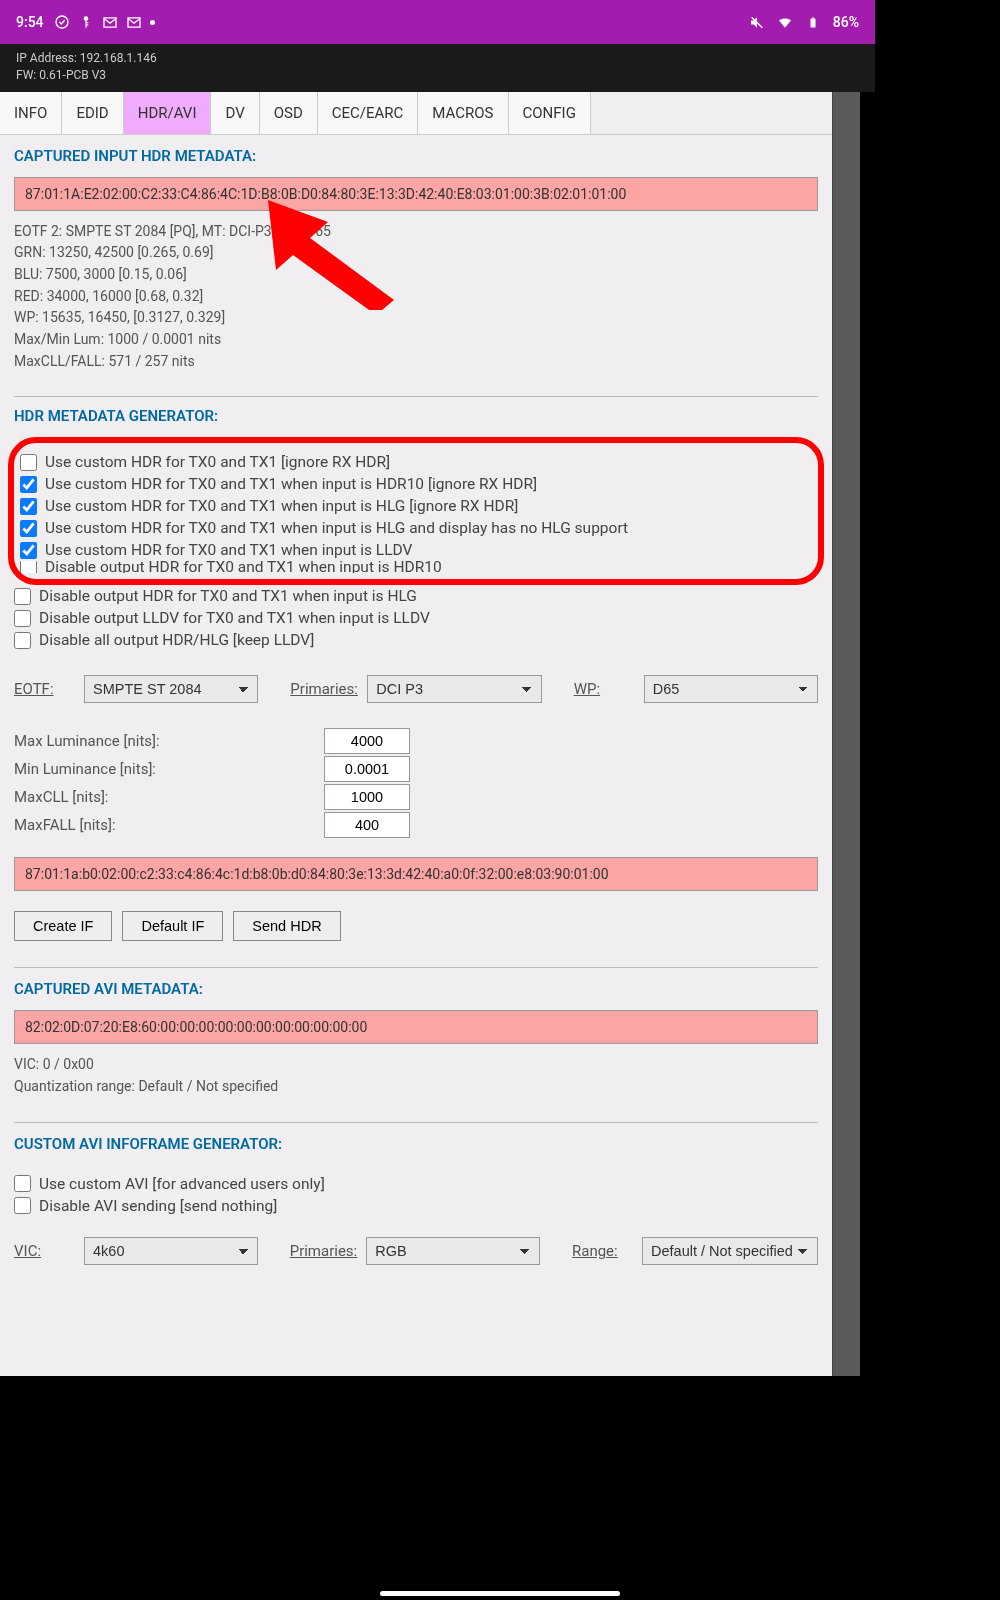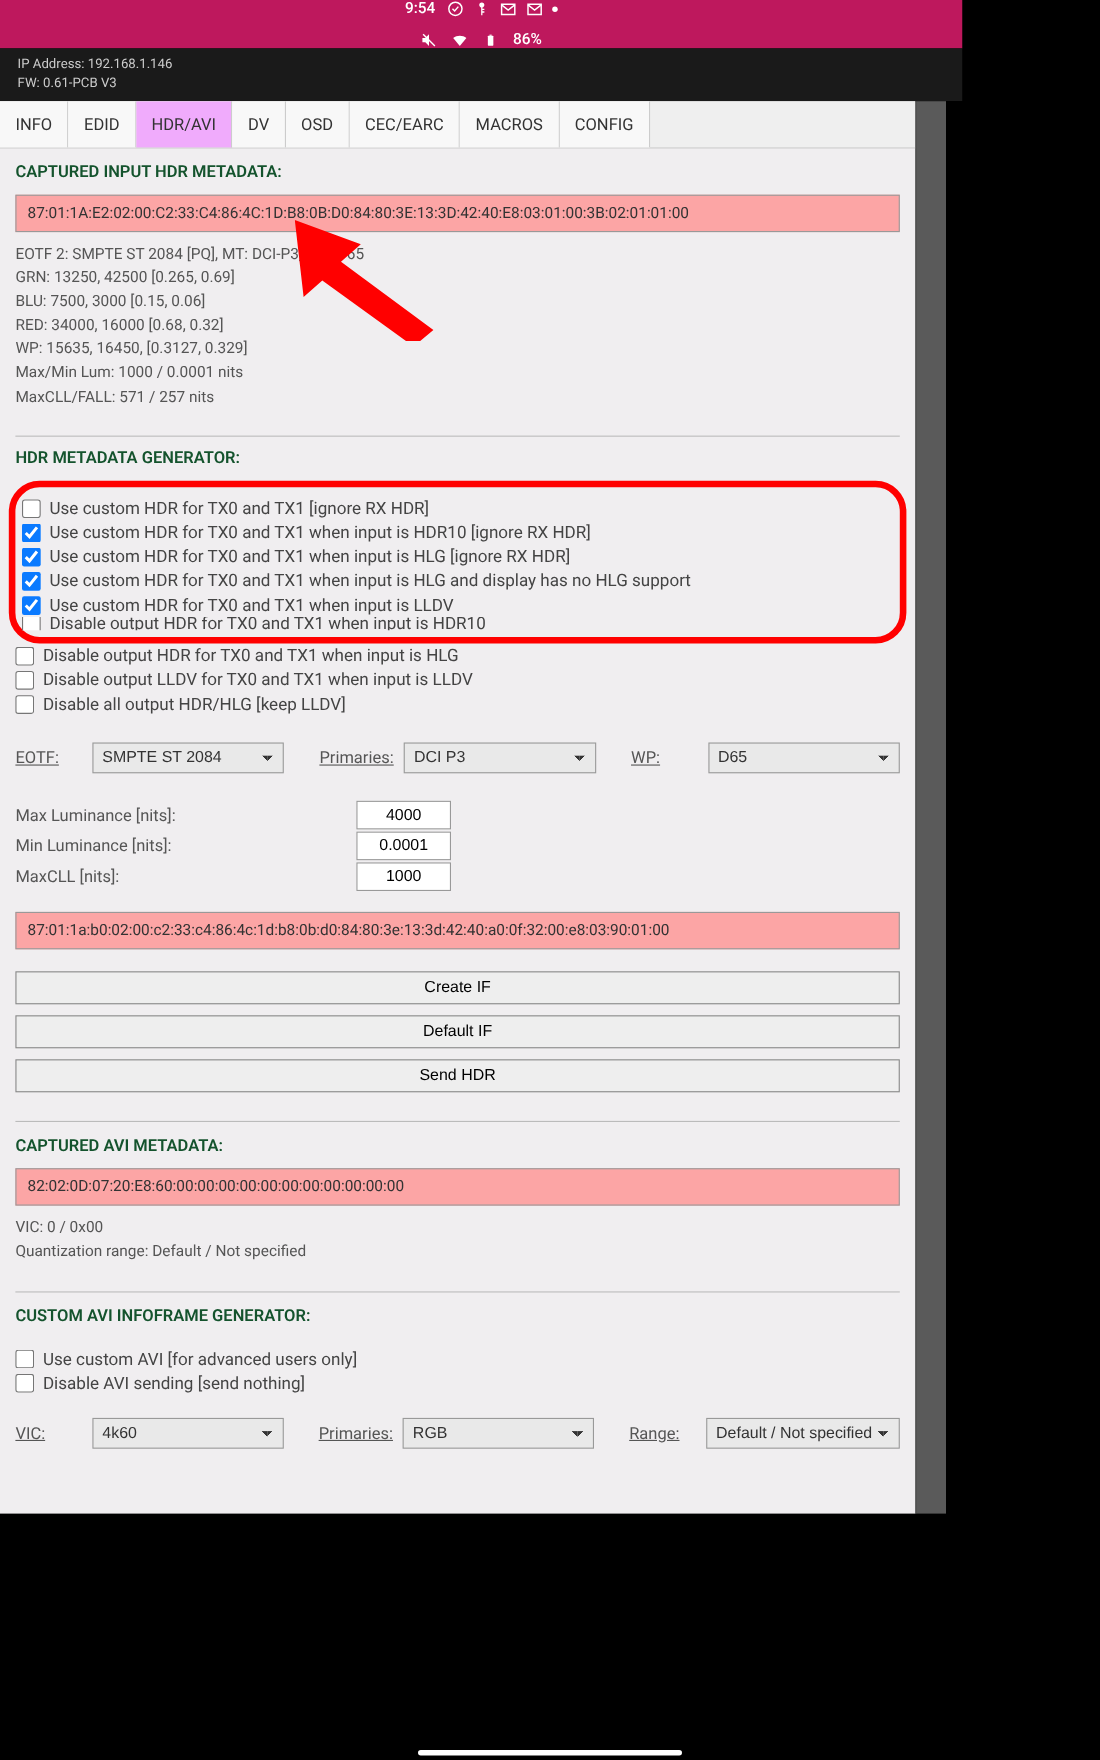--- a/index.html
+++ b/index.html
@@ -5,29 +5,28 @@
   * { box-sizing: border-box; margin: 0; padding: 0; }
   body {
     font-family: -apple-system, Roboto, "Helvetica Neue", Arial, sans-serif;
     background: #000;
     width: 875px;
     height: 1400px;
     overflow: hidden;
   }
   .status-bar {
     height: 44px;
-    background: #be185d;
+    background: #a21caf;
     color: #fff;
     display: flex;
     align-items: center;
     justify-content: space-between;
     padding: 0 16px;
     font-size: 14px;
     font-weight: 500;
-    flex-direction: column;
   }
   .status-left { display: flex; align-items: center; gap: 10px; }
   .status-right { display: flex; align-items: center; gap: 12px; }
   .status-icons { display: flex; gap: 8px; align-items: center; }
   .s-icon { width: 16px; height: 16px; display: inline-flex; align-items: center; justify-content: center; }
   .dot { width: 5px; height: 5px; background: #fff; border-radius: 50%; }
 
   .device-info {
     background: #1a1a1a;
     color: #ccc;
@@ -65,21 +64,21 @@
     cursor: pointer;
     color: #333;
     background: #f8f8f8;
   }
   .tab.active {
     background: #f0abfc;
   }
 
   .section { padding: 12px 14px 0; }
   .section-title {
-    color: #14532d;
+    color: #0369a1;
     font-size: 15px;
     font-weight: 600;
     margin-bottom: 12px;
   }
   .hr { border-top: 1px solid #bbb; margin: 12px 14px 0; }
 
   .text-input {
     width: calc(100% - 28px);
     margin: 0 14px 10px;
     padding: 8px 10px;
@@ -162,21 +161,20 @@
     padding: 4px 6px;
     text-align: center;
     border: 1px solid #999;
     font-size: 14.5px;
   }
 
   .btn-row {
     display: flex;
     gap: 10px;
     padding: 10px 14px 14px;
-    flex-direction: column;
   }
   .btn {
     padding: 6px 18px;
     font-size: 14.5px;
     border: 1px solid #888;
     background: #eee;
     cursor: pointer;
   }
 
   .arrow-svg {
@@ -356,20 +354,24 @@
         <input class="num-input" value="4000" style="">
       </div>
     <div class="num-row">
         <label>Min Luminance [nits]:</label>
         <input class="num-input" value="0.0001" style="">
       </div>
     <div class="num-row">
         <label>MaxCLL [nits]:</label>
         <input class="num-input" value="1000" style="">
       </div>
+    <div class="num-row">
+        <label>MaxFALL [nits]:</label>
+        <input class="num-input" value="400" style="">
+      </div>
 
     <div style="height:18px;"></div>
     <input class="text-input" value="87:01:1a:b0:02:00:c2:33:c4:86:4c:1d:b8:0b:d0:84:80:3e:13:3d:42:40:a0:0f:32:00:e8:03:90:01:00" style="">
 
     <div class="btn-row">
       <button class="btn">Create IF</button>
       <button class="btn">Default IF</button>
       <button class="btn">Send HDR</button>
     </div>
 

